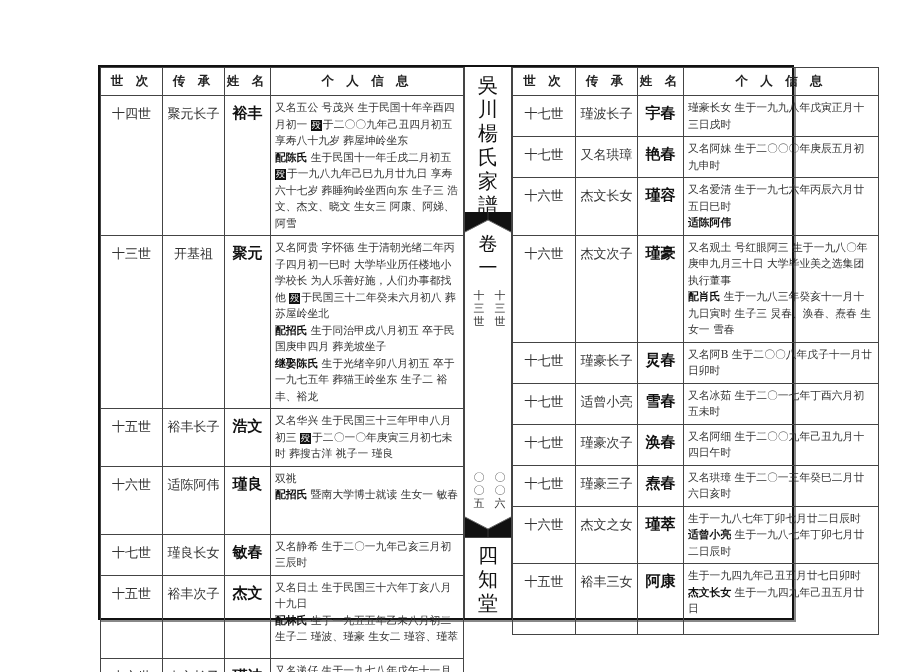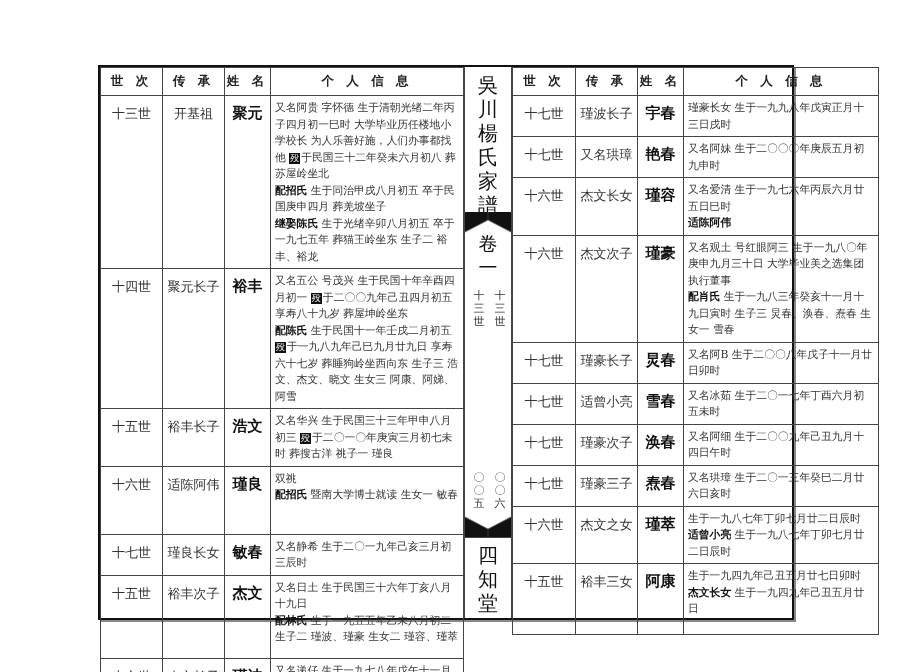--- a/index.html
+++ b/index.html
@@ -44,37 +44,37 @@
         </colgroup>
       <thead>
         <tr>
           <th>世 次</th>
           <th>传 承</th>
           <th>姓 名</th>
           <th>个 人 信 息</th>
         </tr>
       </thead>
       <tbody id="left-body">
+          <tr style="height: 119px;">
+            <td class="gen">十四世</td>
+            <td class="lin">聚元长子</td>
+            <td class="name">裕丰</td>
+            <td class="info">
+              <span class="info-line"><span>又名五公 号茂兴 生于民国十年辛酉四月初一 </span><span class="death">殁</span><span>于二〇〇九年己丑四月初五 享寿八十九岁 葬屋坤岭坐东</span></span>
+              <span class="info-line"><span class="bold">配陈氏</span><span> 生于民国十一年壬戌二月初五 </span><span class="death">殁</span><span>于一九八九年己巳九月廿九日 享寿六十七岁 葬睡狗岭坐西向东 生子三 浩文、杰文、晓文 生女三 阿康、阿娣、阿雪</span></span>
+            </td>
+          </tr>
           <tr style="height: 155px;">
             <td class="gen">十三世</td>
             <td class="lin">开基祖</td>
             <td class="name">聚元</td>
             <td class="info">
               <span class="info-line"><span>又名阿贵 字怀德 生于清朝光绪二年丙子四月初一巳时 大学毕业历任楼地小学校长 为人乐善好施，人们办事都找他 </span><span class="death">殁</span><span>于民国三十二年癸未六月初八 葬苏屋岭坐北</span></span>
               <span class="info-line"><span class="bold">配招氏</span><span> 生于同治甲戌八月初五 卒于民国庚申四月 葬羌坡坐子</span></span>
               <span class="info-line"><span class="bold">继娶陈氏</span><span> 生于光绪辛卯八月初五 卒于一九七五年 葬猫王岭坐东 生子二 裕丰、裕龙</span></span>
-            </td>
-          </tr>
-          <tr style="height: 119px;">
-            <td class="gen">十四世</td>
-            <td class="lin">聚元长子</td>
-            <td class="name">裕丰</td>
-            <td class="info">
-              <span class="info-line"><span>又名五公 号茂兴 生于民国十年辛酉四月初一 </span><span class="death">殁</span><span>于二〇〇九年己丑四月初五 享寿八十九岁 葬屋坤岭坐东</span></span>
-              <span class="info-line"><span class="bold">配陈氏</span><span> 生于民国十一年壬戌二月初五 </span><span class="death">殁</span><span>于一九八九年己巳九月廿九日 享寿六十七岁 葬睡狗岭坐西向东 生子三 浩文、杰文、晓文 生女三 阿康、阿娣、阿雪</span></span>
             </td>
           </tr>
           <tr style="height: 52px;">
             <td class="gen">十五世</td>
             <td class="lin">裕丰长子</td>
             <td class="name">浩文</td>
             <td class="info">
               <span class="info-line"><span>又名华兴 生于民国三十三年甲申八月初三 </span><span class="death">殁</span><span>于二〇一〇年庚寅三月初七未时 葬搜古洋 祧子一 瑾良</span></span>
             </td>
           </tr>

